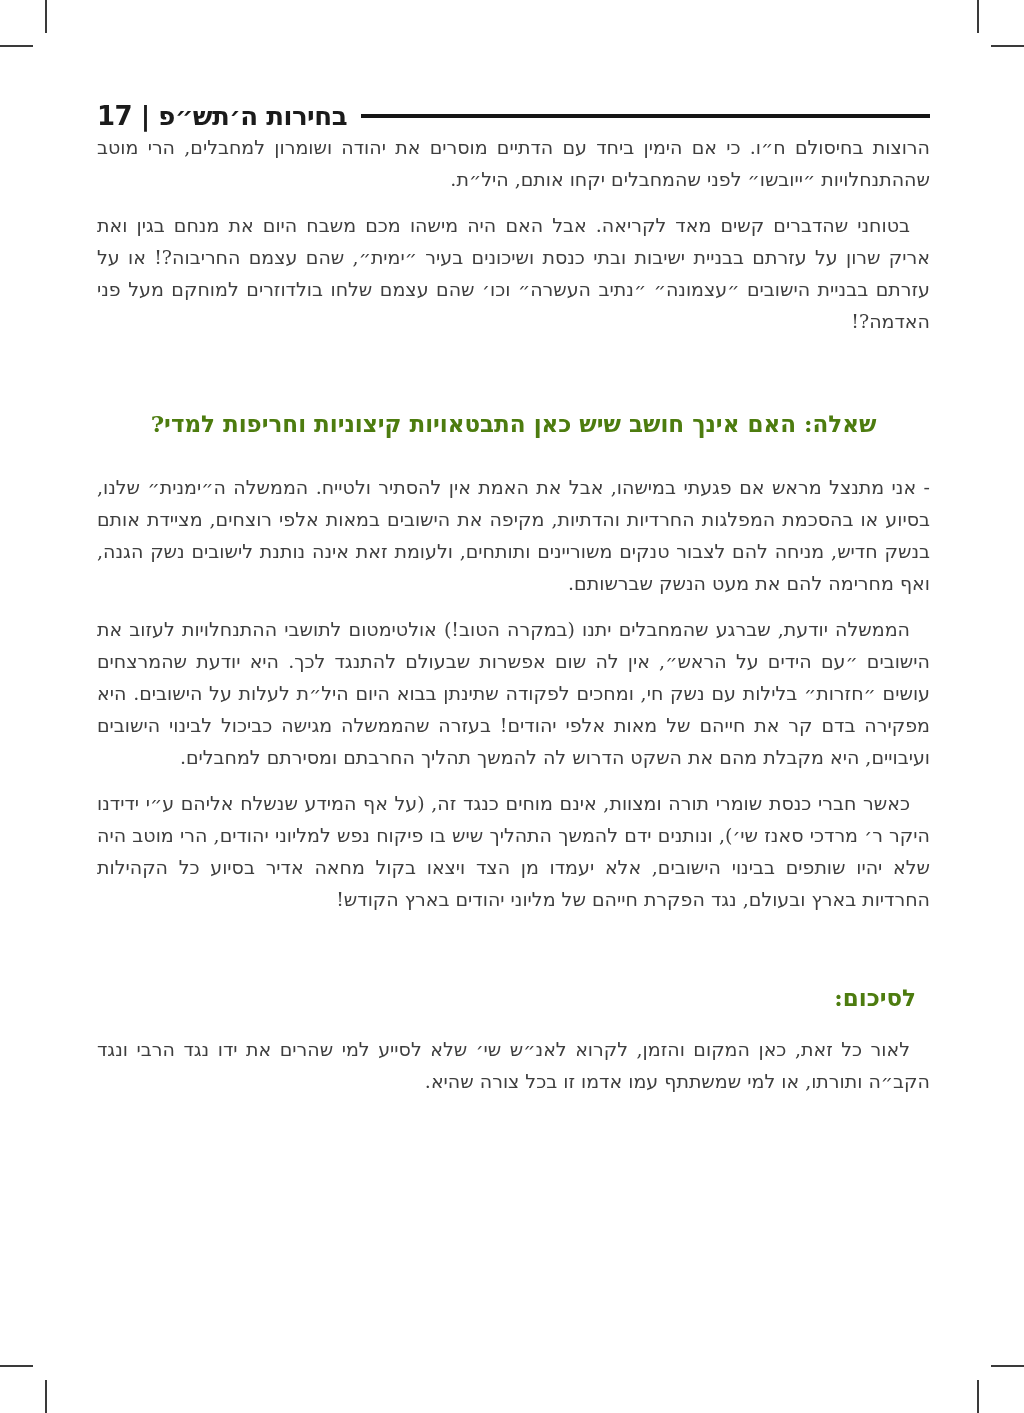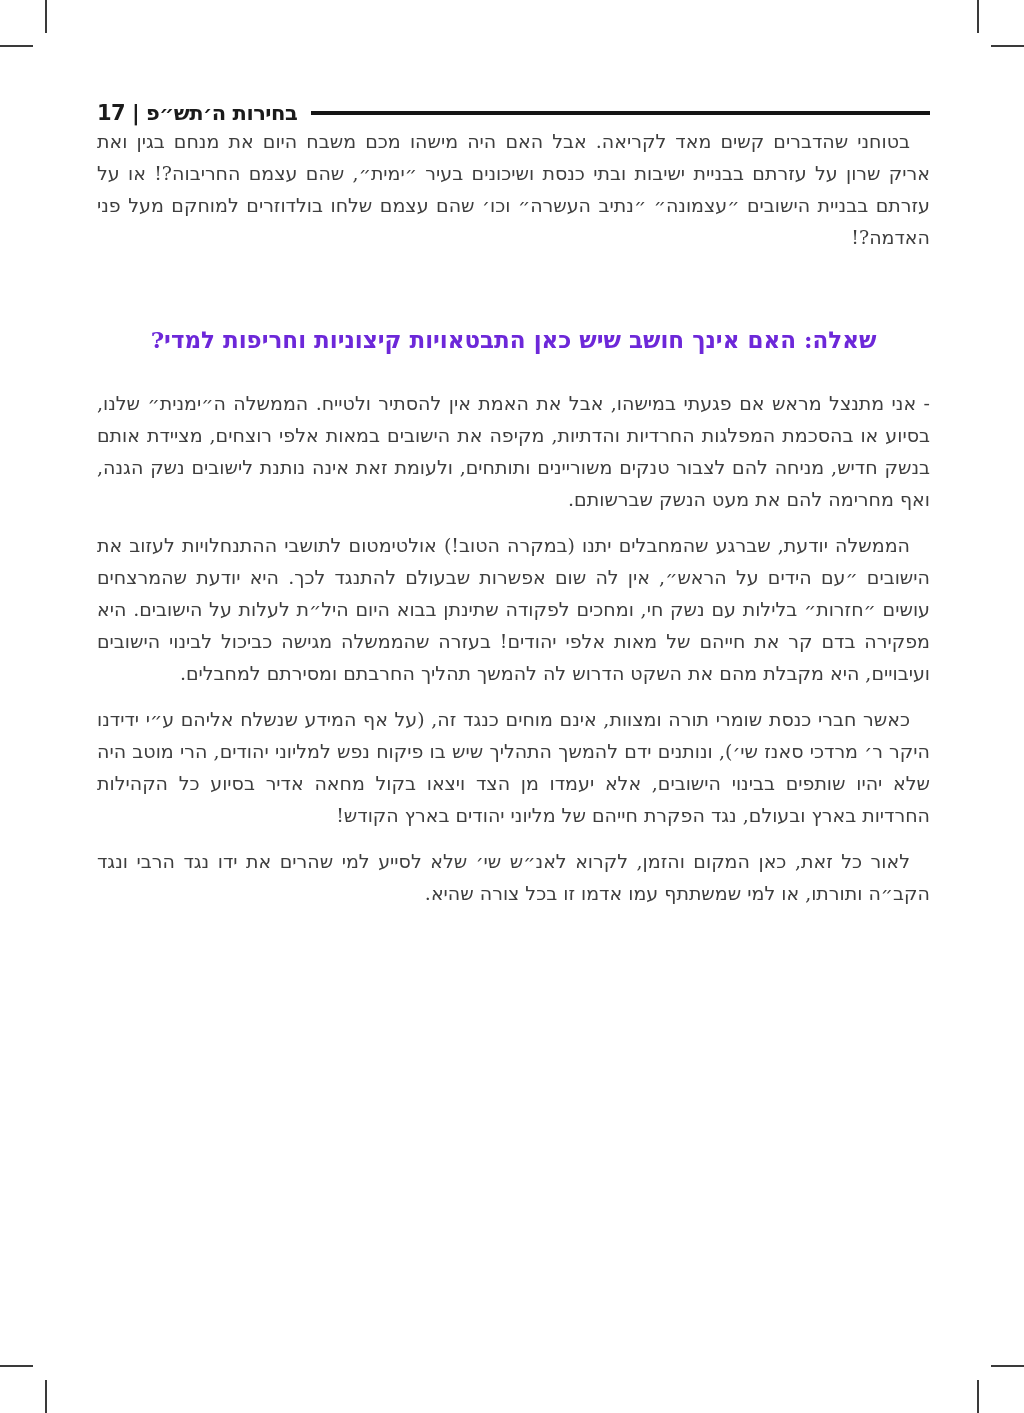--- a/index.html
+++ b/index.html
@@ -46,41 +46,41 @@
   }
   .header-rule {
     flex: 1 1 auto;
     height: 4px;
     background: #151515;
   }
   .header-title {
     flex: 0 0 auto;
     font-family: "DejaVu Sans", "Liberation Sans", sans-serif;
     font-weight: 700;
-    font-size: 21px;
+    font-size: 26px;
     letter-spacing: -0.5px;
     color: #1b1b1b;
     white-space: nowrap;
   }
 
   .body-text {
     color: #3e3e3e;
     font-size: 19px;
     line-height: 32px;
     text-align: justify;
   }
   p.para {
     margin: 0 0 14px 0;
     text-indent: 20px;
   }
   p.para.no-indent { text-indent: 0; }
   .first-para { margin-top: 50px; }
 
   .section-heading {
-    color: #6d28d9;
+    color: #4d7c0f;
     font-weight: 700;
     font-size: 23px;
     line-height: 34px;
     margin: 70px 0 30px 0;
     text-align: center;
   }
   .section-heading.right {
     text-align: right;
     padding-left: 0;
     margin: 66px 14px 18px 0;
@@ -100,29 +100,31 @@
 
 <div class="content">
 
   <div class="page-header">
     <div class="header-rule"></div>
     <div class="header-title">בחירות ה׳תש״פ | 17</div>
   </div>
 
   <div class="body-text">
 
+    <p class="para no-indent first-para">הרוצות בחיסולם ח״ו. כי אם הימין ביחד עם הדתיים מוסרים את יהודה ושומרון למחבלים, הרי מוטב שההתנחלויות ״ייובשו״ לפני שהמחבלים יקחו אותם, היל״ת.</p>
 
     <p class="para">בטוחני שהדברים קשים מאד לקריאה. אבל האם היה מישהו מכם משבח היום את מנחם בגין ואת אריק שרון על עזרתם בבניית ישיבות ובתי כנסת ושיכונים בעיר ״ימית״, שהם עצמם החריבוה?! או על עזרתם בבניית הישובים ״עצמונה״ ״נתיב העשרה״ וכו׳ שהם עצמם שלחו בולדוזרים למוחקם מעל פני האדמה?!</p>
 
     <div class="section-heading">שאלה: האם אינך חושב שיש כאן התבטאויות קיצוניות וחריפות למדי?</div>
 
     <p class="para no-indent">- אני מתנצל מראש אם פגעתי במישהו, אבל את האמת אין להסתיר ולטייח. הממשלה ה״ימנית״ שלנו, בסיוע או בהסכמת המפלגות החרדיות והדתיות, מקיפה את הישובים במאות אלפי רוצחים, מציידת אותם בנשק חדיש, מניחה להם לצבור טנקים משוריינים ותותחים, ולעומת זאת אינה נותנת לישובים נשק הגנה, ואף מחרימה להם את מעט הנשק שברשותם.</p>
 
     <p class="para">הממשלה יודעת, שברגע שהמחבלים יתנו (במקרה הטוב!) אולטימטום לתושבי ההתנחלויות לעזוב את הישובים ״עם הידים על הראש״, אין לה שום אפשרות שבעולם להתנגד לכך. היא יודעת שהמרצחים עושים ״חזרות״ בלילות עם נשק חי, ומחכים לפקודה שתינתן בבוא היום היל״ת לעלות על הישובים. היא מפקירה בדם קר את חייהם של מאות אלפי יהודים! בעזרה שהממשלה מגישה כביכול לבינוי הישובים ועיבויים, היא מקבלת מהם את השקט הדרוש לה להמשך תהליך החרבתם ומסירתם למחבלים.</p>
 
     <p class="para">כאשר חברי כנסת שומרי תורה ומצוות, אינם מוחים כנגד זה, (על אף המידע שנשלח אליהם ע״י ידידנו היקר ר׳ מרדכי סאנז שי׳), ונותנים ידם להמשך התהליך שיש בו פיקוח נפש למליוני יהודים, הרי מוטב היה שלא יהיו שותפים בבינוי הישובים, אלא יעמדו מן הצד ויצאו בקול מחאה אדיר בסיוע כל הקהילות החרדיות בארץ ובעולם, נגד הפקרת חייהם של מליוני יהודים בארץ הקודש!</p>
 
+    <div class="section-heading right">לסיכום:</div>
 
     <p class="para">לאור כל זאת, כאן המקום והזמן, לקרוא לאנ״ש שי׳ שלא לסייע למי שהרים את ידו נגד הרבי ונגד הקב״ה ותורתו, או למי שמשתתף עמו אדמו זו בכל צורה שהיא.</p>
 
 
   </div>
 </div>
 
 </body></html>

